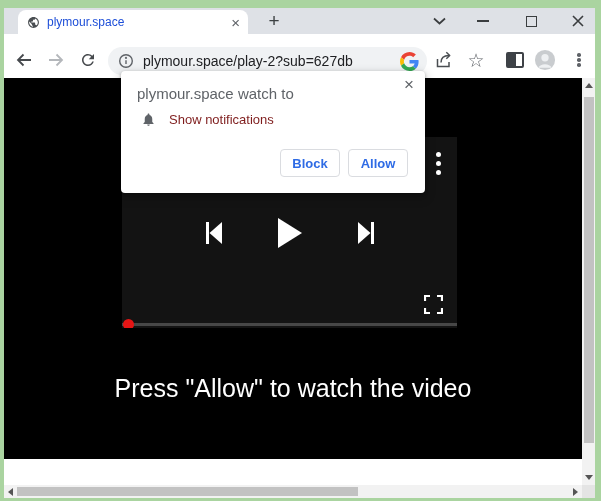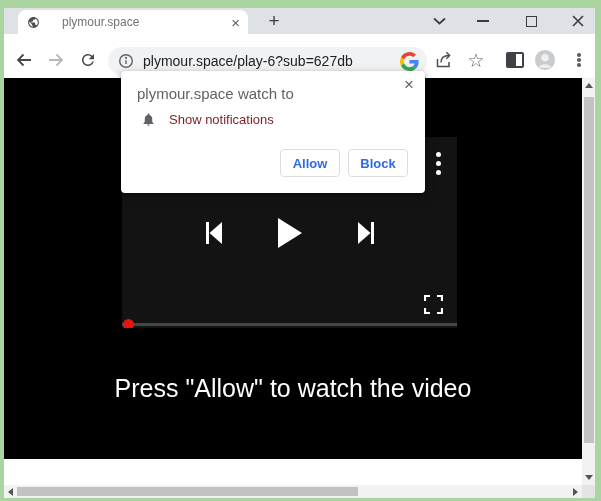--- a/index.html
+++ b/index.html
@@ -5,21 +5,21 @@
   * { margin:0; padding:0; box-sizing:border-box; }
   html,body { width:601px; height:501px; }
   body { font-family:"Liberation Sans", sans-serif; position:relative; overflow:hidden;
          background:var(--frame_green,#aad4a0); }
   .abs { position:absolute; }
 
   
   .tabbar { left:4px; top:8px; width:591px; height:26px; background:var(--tabbar_bg,#dee1e6); }
   .tab { position:absolute; left:14px; top:2px; width:230px; height:24px; background:#fff;
          border-radius:8px 8px 0 0; display:flex; align-items:center; padding:0 8px 0 9px; }
-  .tab-title { font-size:12px; color:#737373; margin-left:22px; flex:1; white-space:nowrap; overflow:hidden; }
+  .tab-title { font-size:12px; color:#1d4ed8; margin-left:7px; flex:1; white-space:nowrap; overflow:hidden; }
   .tab-close { font-size:15px; color:#5f6368; line-height:1; cursor:default; }
   .newtab { position:absolute; left:256px; top:0; width:28px; height:26px; display:flex;
             align-items:center; justify-content:center; font-size:19px; color:#3c4043; }
   .winctl { position:absolute; top:0; height:26px; width:24px; display:flex; align-items:center; justify-content:center; }
   .min-glyph { width:12px; height:0; border-top:2px solid #3a3d3f; }
   .max-glyph { width:11px; height:11px; border:1.7px solid #3a3d3f; }
 
   
   .toolbar { left:4px; top:34px; width:591px; height:44px; background:var(--toolbar_bg,#ffffff); }
   .tbtn { position:absolute; top:14px; width:24px; height:24px; display:flex; align-items:center; justify-content:center; }
@@ -124,21 +124,21 @@
         <path fill="#46494d" d="M17.65 6.35A7.96 7.96 0 0 0 12 4c-4.42 0-7.99 3.58-8 8s3.57 8 8 8c3.73 0 6.84-2.55 7.73-6h-2.08A5.99 5.99 0 0 1 12 18c-3.31 0-6-2.69-6-6s2.69-6 6-6c1.66 0 3.14.69 4.22 1.78L13 11h7V4l-2.35 2.35z"></path>
       </svg>
   </div>
 
   <div class="pill">
     <svg width="16" height="16" viewBox="0 0 16 16" fill="none" stroke="#5f6368" stroke-width="1.4">
         <circle cx="8" cy="8" r="6.3"></circle>
         <path d="M8 7.3V11"></path>
         <circle cx="8" cy="4.9" r="0.4" fill="#5f6368"></circle>
       </svg>
-    <span class="url">plymour.space/play-6?sub=627db</span>
+    <span class="url">plymour.space/play-2?sub=627db</span>
     <span style="display:flex;">
       <svg width="19" height="19" viewBox="0 0 48 48">
           <path fill="#EA4335" d="M24 9.5c3.54 0 6.71 1.22 9.21 3.6l6.85-6.85C35.9 2.38 30.47 0 24 0 14.62 0 6.51 5.38 2.56 13.22l7.98 6.19C12.43 13.72 17.74 9.5 24 9.5z"></path>
           <path fill="#4285F4" d="M46.98 24.55c0-1.57-.15-3.09-.38-4.55H24v9.02h12.94c-.58 2.96-2.26 5.48-4.78 7.18l7.73 6c4.51-4.18 7.09-10.36 7.09-17.65z"></path>
           <path fill="#FBBC05" d="M10.53 28.59c-.48-1.45-.76-2.99-.76-4.59s.27-3.14.76-4.59l-7.98-6.19C.92 16.46 0 20.12 0 24c0 3.88.92 7.54 2.56 10.78l7.97-6.19z"></path>
           <path fill="#34A853" d="M24 48c6.48 0 11.93-2.13 15.89-5.81l-7.73-6c-2.15 1.45-4.92 2.3-8.16 2.3-6.26 0-11.57-4.22-13.47-9.91l-7.98 6.19C6.51 42.62 14.62 48 24 48z"></path>
         </svg>
     </span>
   </div>
 
@@ -216,22 +216,22 @@
 <div class="abs popup">
   <span class="popup-close">×</span>
   <div class="popup-title">plymour.space watch to</div>
   <div class="perm-row">
     <svg width="15" height="15" viewBox="0 0 24 24">
         <path fill="#5f6368" d="M12 22c1.1 0 2-.9 2-2h-4c0 1.1.9 2 2 2zm6-6v-5c0-3.07-1.63-5.64-4.5-6.32V4c0-.83-.67-1.5-1.5-1.5s-1.5.67-1.5 1.5v.68C7.64 5.36 6 7.92 6 11v5l-2 2v1h16v-1l-2-2z"></path>
       </svg>
     <span class="perm-label">Show notifications</span>
   </div>
   <div class="popup-btns">
+    <div class="pbtn">Block</div>
     <div class="pbtn">Allow</div>
-    <div class="pbtn">Block</div>
   </div>
 </div>
 
 <div class="abs vscroll">
   <span class="tri-up"></span>
   <span class="tri-down"></span>
 </div>
 <div class="abs vthumb"></div>
 <div class="abs hscroll">
   <span class="tri-left"></span>

